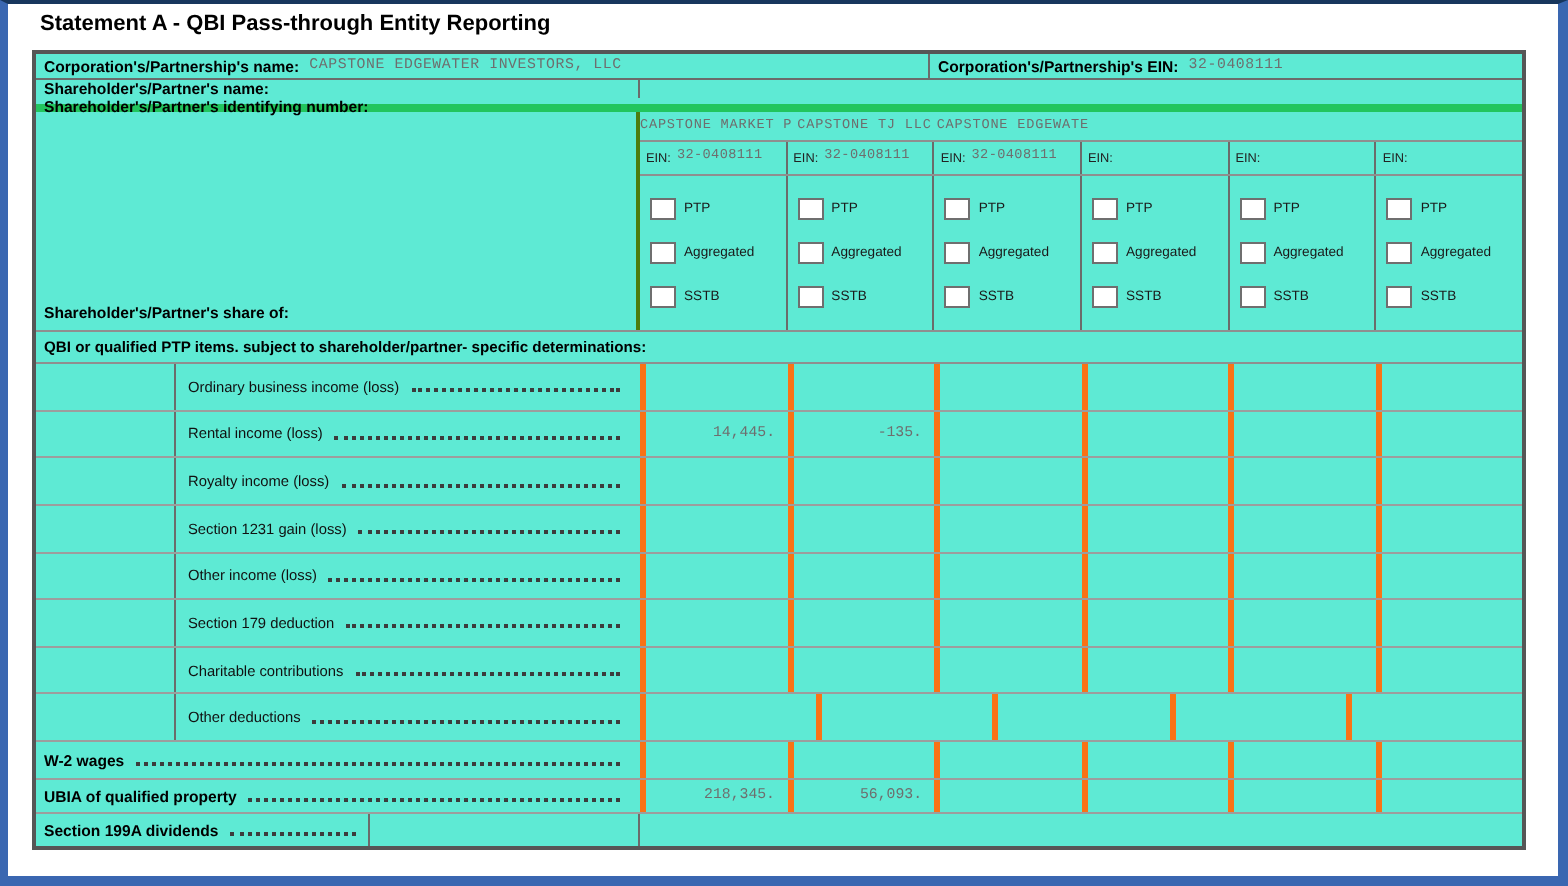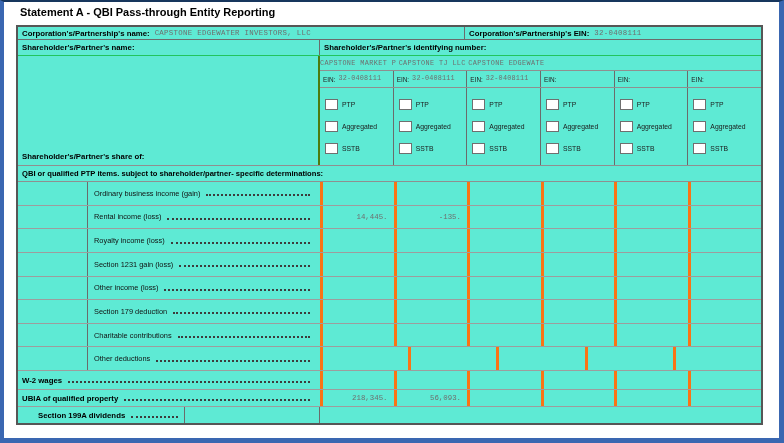--- a/index.html
+++ b/index.html
@@ -30,21 +30,21 @@
   .blbl { font-weight: bold; font-size: 7.8px; color: #000; white-space: nowrap; }
   .mono { font-family: "Liberation Mono", "DejaVu Sans Mono", monospace; color: #6e6e6e; }
 
   
   .rowA { height: 13px; display: flex; border-bottom: 1px solid #6b6b6b; }
   .a1 { width: 447px; border-right: 1px solid #6b6b6b; display: flex; align-items: center; padding-left: 4px; gap: 5px; }
   .a2 { flex: 1; display: flex; align-items: center; padding-left: 4px; gap: 5px; }
   .hval { font-size: 7.4px; letter-spacing: 0.3px; }
 
   
-  .rowB { height: 16px; display: flex; border-bottom: 1px solid #22c55e; }
+  .rowB { height: 16px; display: flex; border-bottom: 4px solid #22c55e; flex-direction: column; }
   .b1 { width: 302px; border-right: 1px solid #6b6b6b; display: flex; align-items: center; padding-left: 4px; }
   .b2 { flex: 1; display: flex; align-items: center; padding-left: 4px; }
 
   
   .rowC { height: 110px; display: flex; border-bottom: 1px solid #8f8f8f; }
   .shareof { width: 302px; border-right: 2px solid #4d7c0f; display: flex; align-items: flex-end; padding: 0 0 4px 4px; }
   .entities { flex: 1; display: flex; flex-direction: column; }
   .names { height: 15px; border-bottom: 1px solid #8f8f8f; display: flex; }
   .name-slot { flex: 1; display: flex; justify-content: center; align-items: center; white-space: nowrap; overflow: visible; }
   .name-slot span { font-size: 6.8px; letter-spacing: 0.4px; }
@@ -75,21 +75,21 @@
   .dots { flex: 1; height: 0; align-self: center; border-bottom: 2px dotted #3c3c3c; margin: 0 10px 0 6px; transform: translateY(2px); }
 
   
   .srow { display: flex; border-bottom: 1px solid #9d9d9d; }
   .srow.f { height: 19px; }
   .srow.g { height: 17px; }
   .slabel { width: 302px; flex: none; display: flex; align-items: center; padding-left: 4px; }
 
   
   .rowH { flex: 1; display: flex; }
-  .hlabel { width: 167px; flex: none; border-right: 1px solid #6b6b6b; display: flex; align-items: center; padding-left: 20px; }
+  .hlabel { width: 167px; flex: none; border-right: 1px solid #6b6b6b; display: flex; align-items: center; padding-left: 4px; }
   .hlabel .dots { margin-right: 6px; }
   .hmid { width: 135px; flex: none; border-right: 1px solid #6b6b6b; }
   .hrest { flex: 1; }
 </style>
 </head>
 <body>
 
 <div class="screen">
   <div class="title">Statement A - QBI Pass-through Entity Reporting</div>
 
@@ -256,21 +256,21 @@
     </div>
 
     <div class="rowD">
       <span>QBI or qualified PTP items. subject to shareholder/partner- specific determinations:</span>
     </div>
 
     <div class="qbi" id="qbi-rows">
         <div class="qrow">
           <div class="qindent"></div>
           <div class="qlabel">
-            <span>Ordinary business income (gain)</span>
+            <span>Ordinary business income (loss)</span>
             <span class="dots"></span>
           </div>
           <div class="vcell">
             <span class="mono"></span>
           </div>
           <div class="vcell">
             <span class="mono"></span>
           </div>
           <div class="vcell">
             <span class="mono"></span>

